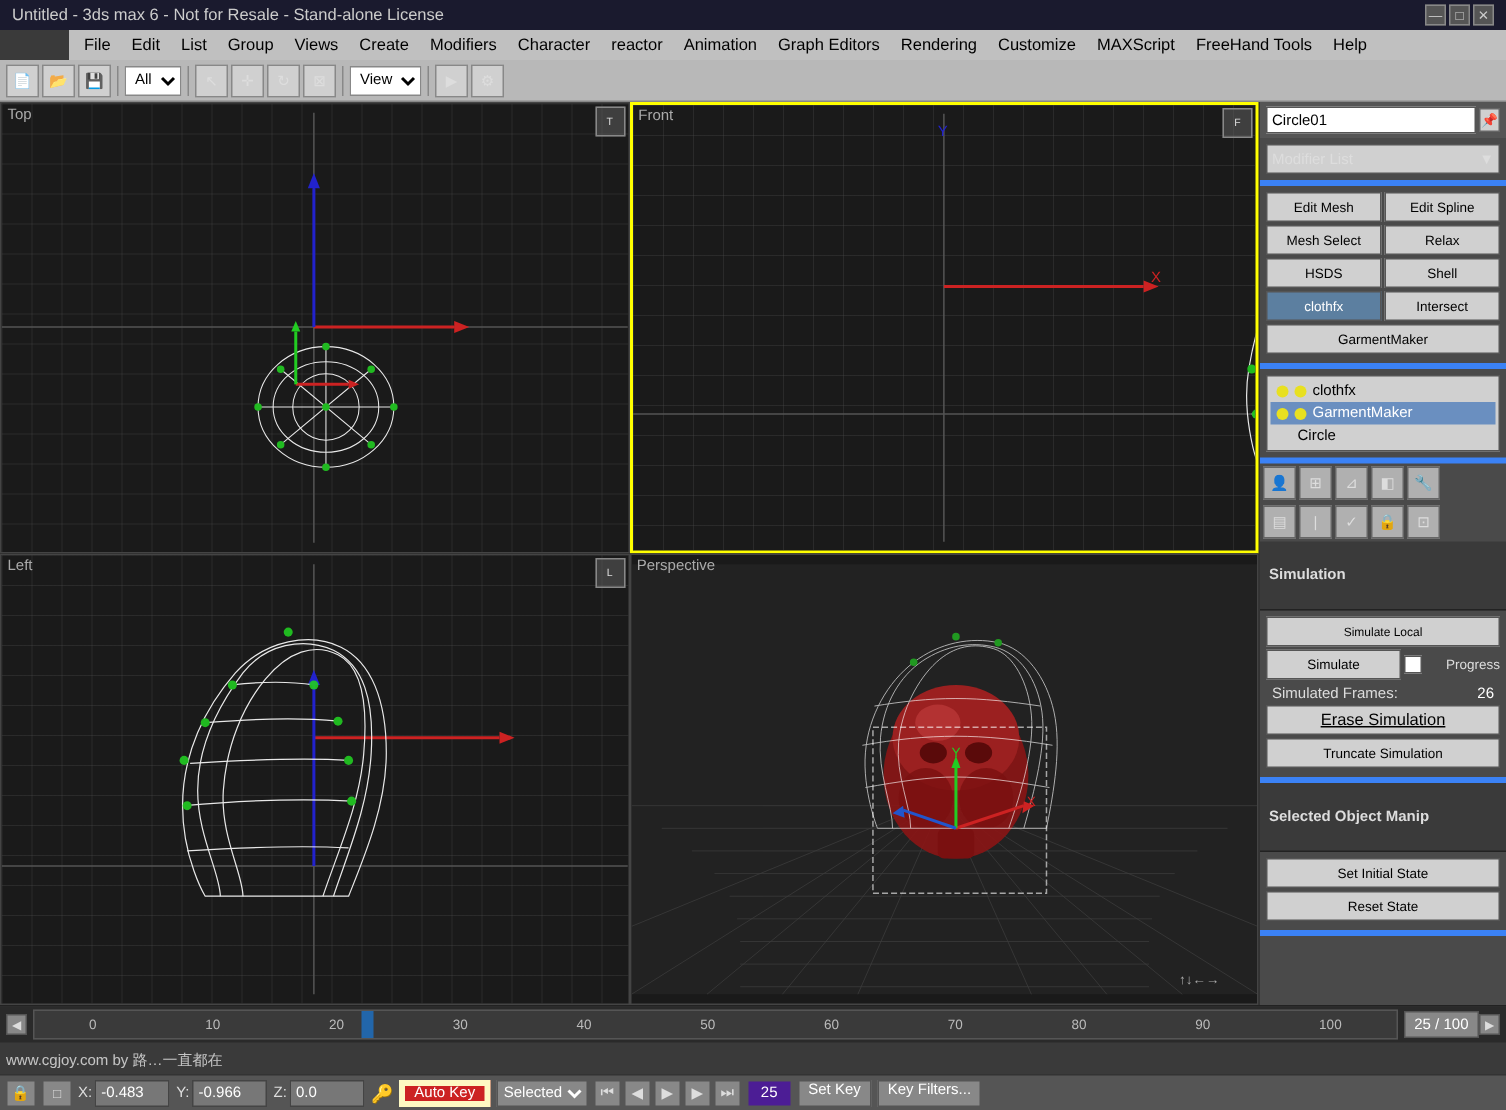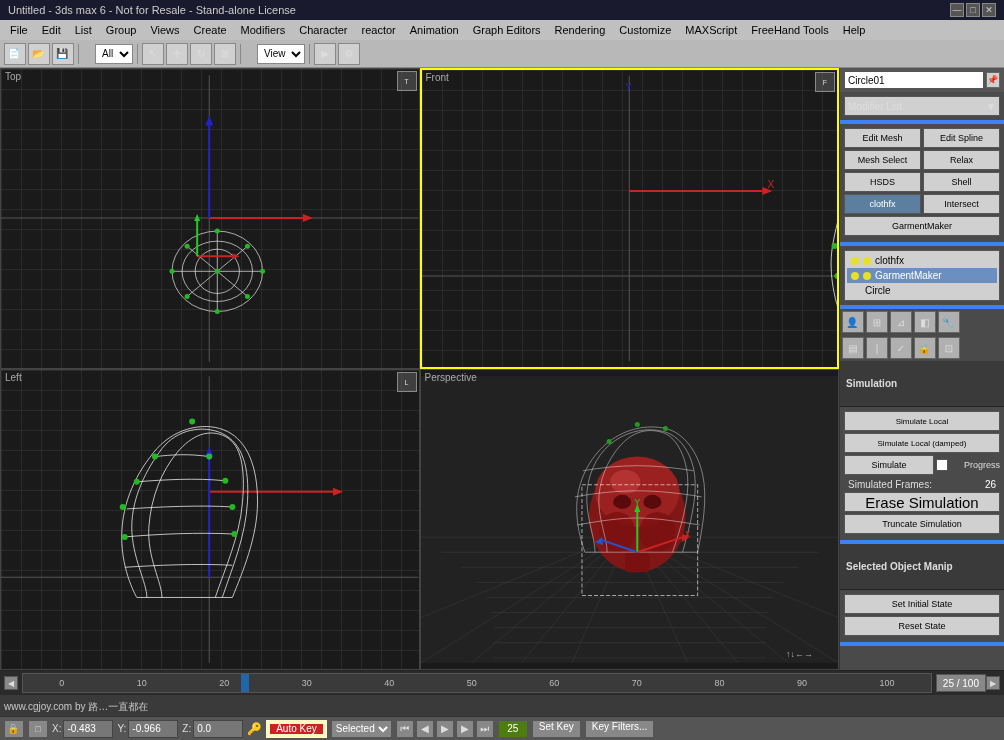--- a/index.html
+++ b/index.html
@@ -30,20 +30,21 @@
 
     
     #menubar {
       background: #c0c0c0;
       color: #000;
       height: 20px;
       display: flex;
       align-items: center;
       padding: 0 4px;
       gap: 2px;
+      margin-left: 46px;
     }
     .menu-item {
       padding: 2px 6px;
       font-size: 11px;
       cursor: pointer;
       color: #000;
     }
 
     
     #toolbar {
@@ -60,21 +61,20 @@
       background: #d0d0d0;
       border: 1px solid #888;
       display: inline-flex; align-items: center; justify-content: center;
       font-size: 10px; cursor: pointer;
     }
     .toolbar-sep { width: 1px; height: 20px; background: #888; margin: 0 2px; }
     .toolbar-select {
       height: 20px; font-size: 10px;
       background: #fff; border: 1px solid #888;
       padding: 0 2px;
-      margin-left: 12px;
     }
 
     
     #main {
       display: flex;
       height: calc(740px - 20px - 20px - 28px - 46px - 24px);
       border-radius: 20px;
     }
 
     
@@ -698,35 +698,32 @@
       <div class="icon-btn">⊡</div>
     </div>
 
     <div class="section-title">Simulation</div>
 
     <div class="panel-section">
       <div class="panel-btn-row">
         <div class="panel-btn" style="font-size:8px;">Simulate Local</div>
       </div>
       <div class="panel-btn-row">
-        <div class="panel-btn" style="font-size:8px;">Simulate Local (damped)</div>
-      </div>
-      <div class="panel-btn-row">
         <div class="panel-btn" style="font-size:9px;">Simulate</div>
         <div class="checkbox-row">
           <div class="cb cb-checked"></div>
           <span style="font-size:9px;color:#ddd;">Progress</span>
         </div>
       </div>
       <div class="param-row">
         <span class="param-label">Simulated Frames:</span>
         <span style="color:#fff;">26</span>
       </div>
       <div class="panel-btn-row">
-        <div class="panel-btn" style="font-size:15px;">Erase Simulation</div>
+        <div class="panel-btn" style="font-size:11px;text-decoration:underline;">Erase Simulation</div>
       </div>
       <div class="panel-btn-row">
         <div class="panel-btn" style="font-size:9px;">Truncate Simulation</div>
       </div>
     </div>
 
     <div class="section-title">Selected Object Manip</div>
     <div class="panel-section">
       <div class="panel-btn-row">
         <div class="panel-btn" style="font-size:9px;">Set Initial State</div>
@@ -801,21 +798,21 @@
   </select>
 
   <div style="display:flex;gap:2px;">
     <div style="width:18px;height:18px;background:#888;border:1px solid #555;display:flex;align-items:center;justify-content:center;font-size:10px;cursor:pointer;">⏮</div>
     <div style="width:18px;height:18px;background:#888;border:1px solid #555;display:flex;align-items:center;justify-content:center;font-size:10px;cursor:pointer;">◀</div>
     <div style="width:18px;height:18px;background:#888;border:1px solid #555;display:flex;align-items:center;justify-content:center;font-size:10px;cursor:pointer;">▶</div>
     <div style="width:18px;height:18px;background:#888;border:1px solid #555;display:flex;align-items:center;justify-content:center;font-size:10px;cursor:pointer;">▶</div>
     <div style="width:18px;height:18px;background:#888;border:1px solid #555;display:flex;align-items:center;justify-content:center;font-size:10px;cursor:pointer;">⏭</div>
   </div>
 
-  <input type="text" style="width: 30px; height: 18px; background: #4d7c0f; border: 1px solid rgb(85, 85, 85); color: rgb(255, 255, 255); font-size: 10px; text-align: center;" value="25">
+  <input type="text" style="width: 30px; height: 18px; background: #4c1d95; border: 1px solid rgb(85, 85, 85); color: rgb(255, 255, 255); font-size: 10px; text-align: center;" value="25">
 
   <div class="bottom-btn">Set Key</div>
 
   <div class="bottom-btn">Key Filters...</div>
 
 </div>
 
 <div id="watermark">www.cgjoy.com by 路…一直都在</div>
 
 </body></html>

